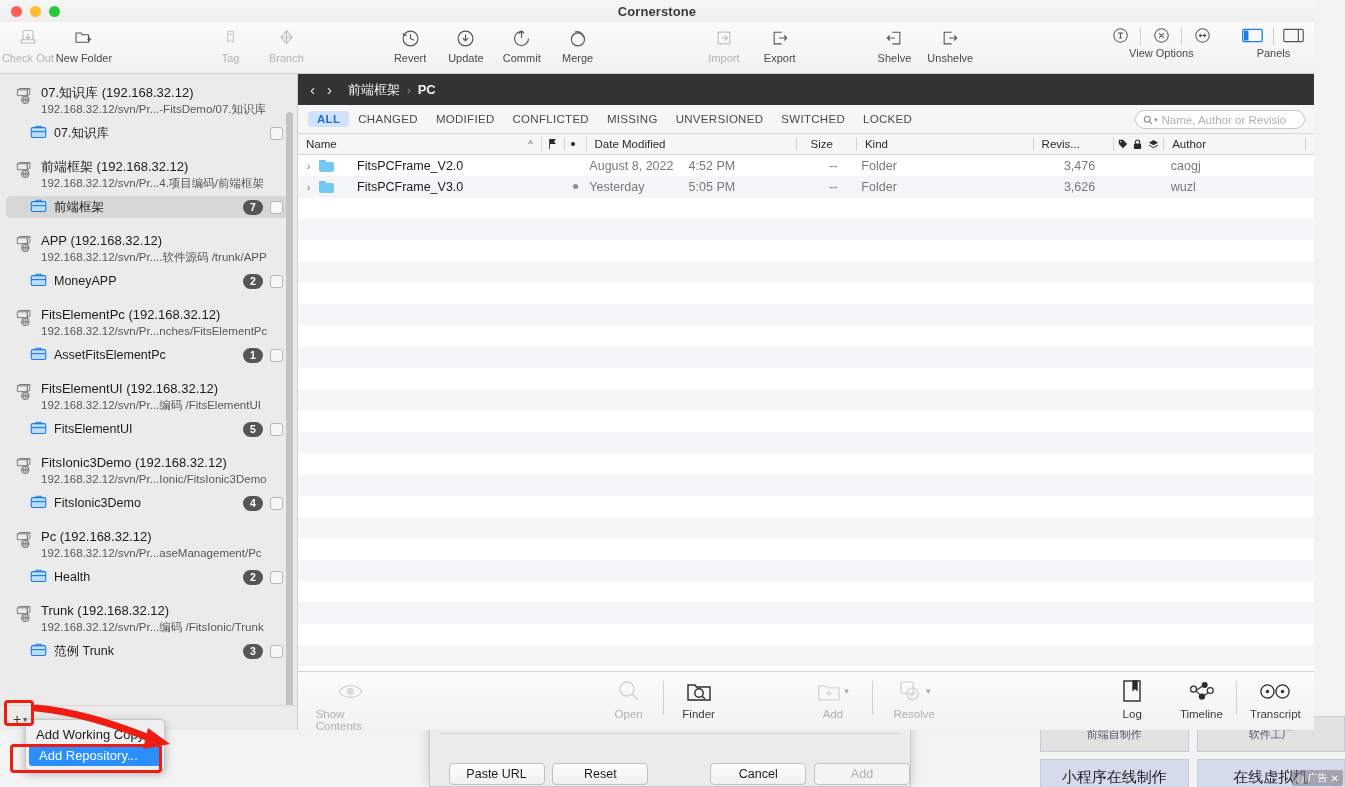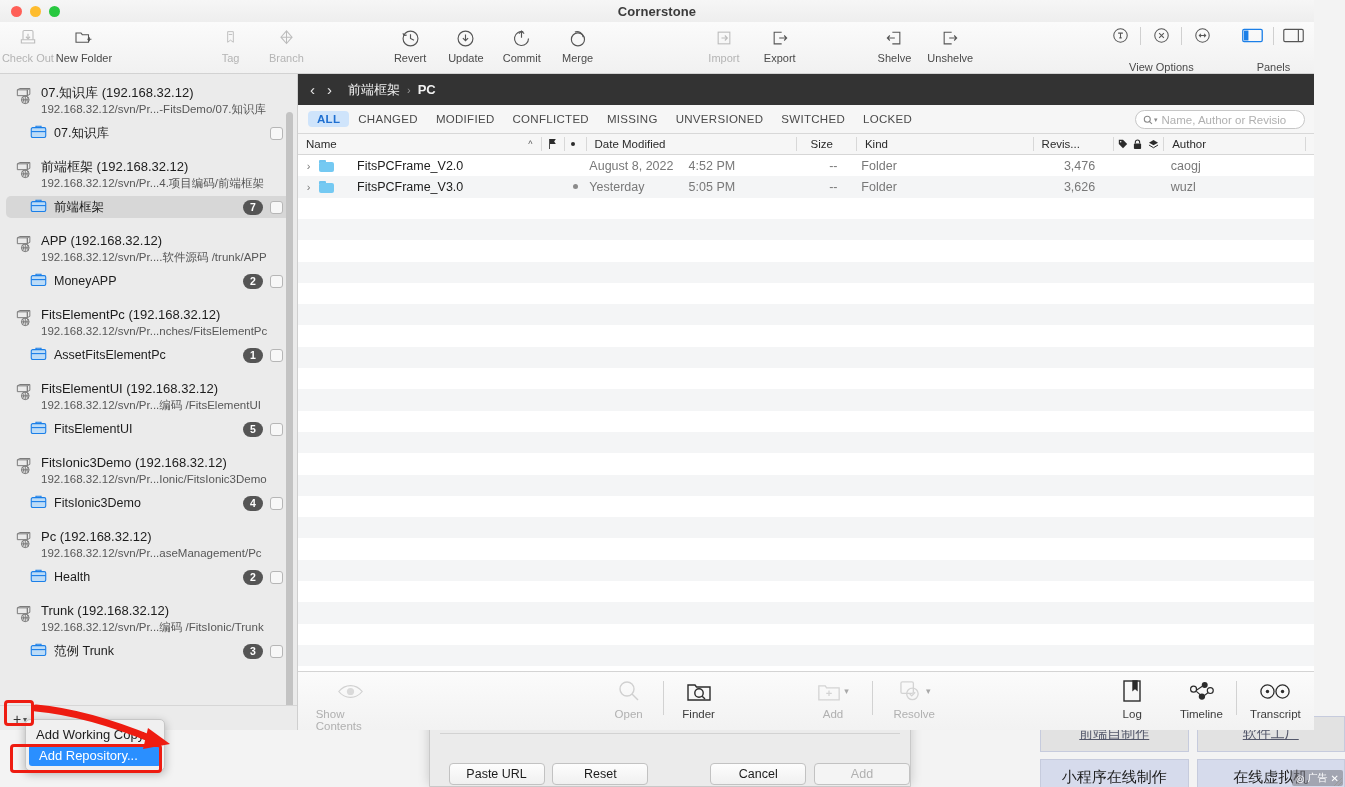--- a/index.html
+++ b/index.html
@@ -38,21 +38,21 @@
   }
   .dlg-btn.disabled { color: #b0b0b0; background: #f4f4f4; }
 
   .ad-area { position: absolute; left: 1040px; top: 716px; width: 305px; height: 71px; }
   .ad-row { display: flex; gap: 8px; }
   .ad-cell {
     background: #d6dbec; color: #1d1d1d; font-size: 15px;
     display: flex; align-items: center; justify-content: center;
     border: 1px solid #c6cbdd;
   }
-  .ad-cell.top { height: 22px; font-size: 14px; color: #53576a; overflow: hidden; background: #e2e2e2; text-decoration: underline; }
+  .ad-cell.top { height: 22px; font-size: 11px; color: #53576a; overflow: hidden; background: #e2e2e2; }
   .ad-cell.wide { width: 158px; height: 36px; }
   .ad-badge {
     position: absolute; right: 2px; bottom: 1px; display: flex; align-items: center; gap: 3px;
     background: rgba(120,120,130,.55); color: #fff; font-size: 10px; padding: 1px 4px; border-radius: 2px;
   }
 
   
   .window {
     position: absolute; left: 0; top: 0; width: 1314px; height: 730px;
     background: #ffffff; overflow: hidden;
@@ -81,21 +81,21 @@
     display: flex; flex-direction: column; align-items: center; gap: 2px;
   }
   .tb-item .ico { height: 24px; display: flex; align-items: center; justify-content: center; }
   .tb-item .lbl { font-size: 11px; color: #4a4a4a; white-space: nowrap; }
   .tb-item.disabled .lbl { color: #b4b4b4; }
   .tb-item.disabled svg { opacity: .42; }
   .tb-spacer-a { width: 120px; }
   .tb-spacer-b { width: 90px; }
   .tb-mini { width: 40px; display: flex; flex-direction: column; align-items: center; padding-top: 6px; }
   .vline { width: 1px; height: 20px; background: #d0d0d0; margin-top: 10px; }
-  .tb-group { display: flex; flex-direction: column; align-items: center; padding-top: 4px; gap: 14px; }
+  .tb-group { display: flex; flex-direction: column; align-items: center; padding-top: 4px; }
   .tb-group .row { display: flex; align-items: center; gap: 0; }
   .tb-group .lbl { font-size: 11px; color: #4a4a4a; margin-top: 2px; }
 
   
   .body { display: flex; height: 658px; }
 
   
   .sidebar {
     width: 298px; background: #ebebeb; border-right: 1px solid #cfcfcf;
     position: relative; overflow: hidden;

